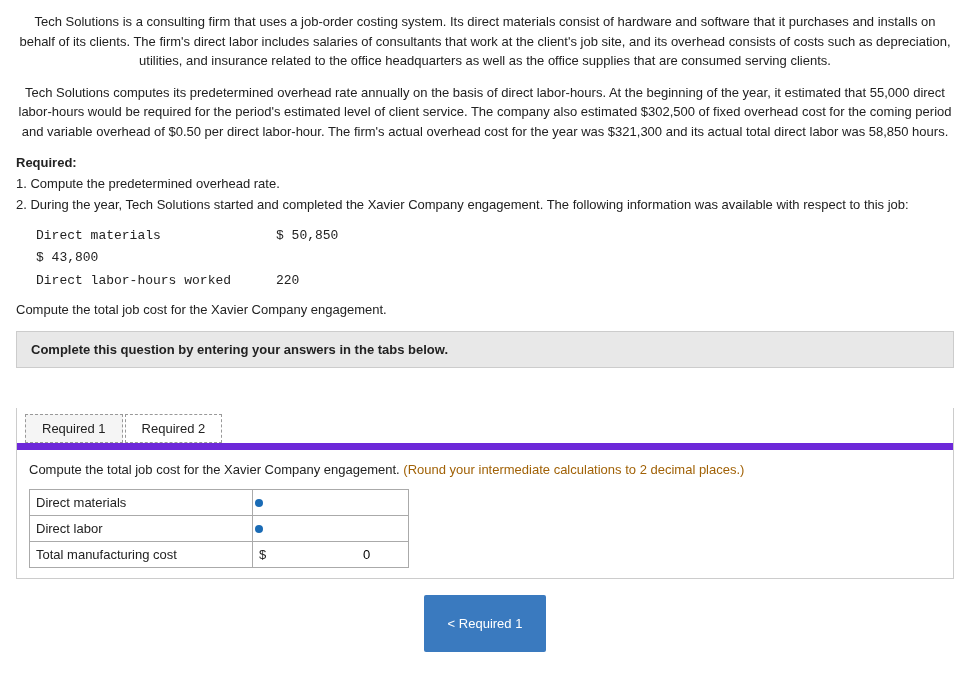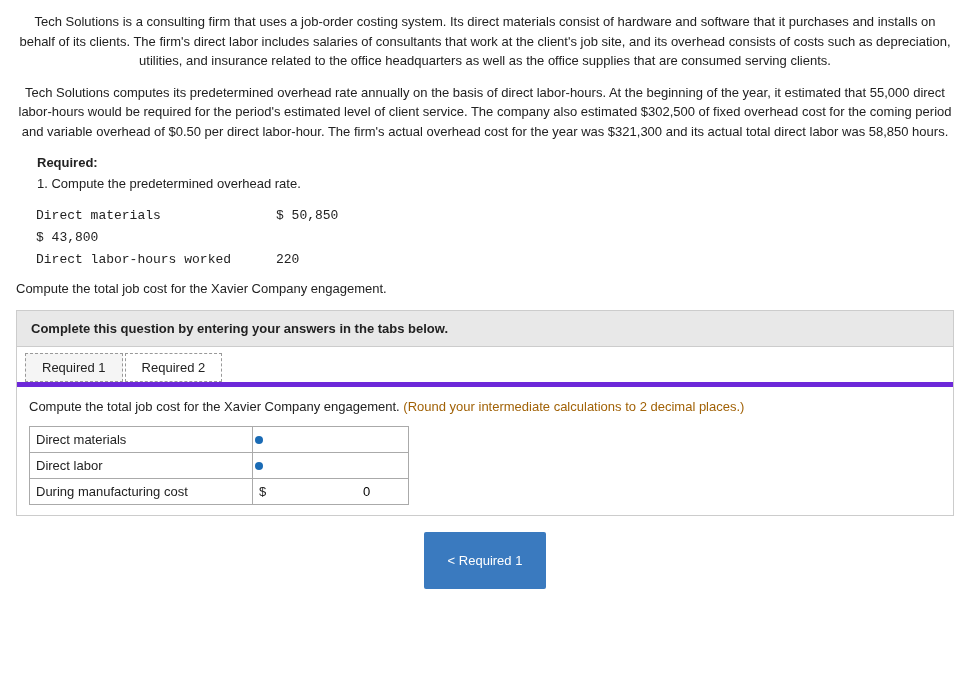--- a/index.html
+++ b/index.html
@@ -12,21 +12,20 @@
       min-height: 689px;
       padding: 12px 16px;
     }
     .intro-text {
       margin-bottom: 12px;
       line-height: 1.5;
       text-align: center;
     }
     .required-section {
       margin-bottom: 10px;
-      margin-left: 21px;
     }
     .required-section p {
       line-height: 1.6;
     }
     .required-section strong {
       font-weight: bold;
     }
     .job-data-table {
       margin: 10px 0 10px 20px;
       font-family: 'Courier New', monospace;
@@ -53,24 +52,25 @@
       font-weight: bold;
       font-size: 13px;
     }
     .tabs-container {
       border: 1px solid #ccc;
       border-top: none;
       background: #fff;
     }
     .tabs-header {
       display: flex;
-      border-bottom: 5px solid #6d28d9;
+      border-bottom: 7px solid #6d28d9;
       background: #fff;
       padding: 6px 8px 0 8px;
       gap: 0;
+      margin-top: 40px;
     }
     .tab {
       padding: 6px 16px;
       border: 1px solid #ccc;
       cursor: pointer;
       background: #f5f5f5;
       font-size: 13px;
       margin-right: 2px;
     }
     .tab.active {
@@ -179,20 +179,21 @@
 <div class="intro-text">
   <p>Tech Solutions is a consulting firm that uses a job-order costing system. Its direct materials consist of hardware and software that it purchases and installs on behalf of its clients. The firm's direct labor includes salaries of consultants that work at the client's job site, and its overhead consists of costs such as depreciation, utilities, and insurance related to the office headquarters as well as the office supplies that are consumed serving clients.</p>
 </div>
 <div class="intro-text">
   <p>Tech Solutions computes its predetermined overhead rate annually on the basis of direct labor-hours. At the beginning of the year, it estimated that 55,000 direct labor-hours would be required for the period's estimated level of client service. The company also estimated $302,500 of fixed overhead cost for the coming period and variable overhead of $0.50 per direct labor-hour. The firm's actual overhead cost for the year was $321,300 and its actual total direct labor was 58,850 hours.</p>
 </div>
 
 <div class="required-section">
   <p><strong>Required:</strong></p>
   <p>1. Compute the predetermined overhead rate.</p>
+  <p>2. During the year, Tech Solutions started and completed the Xavier Company engagement. The following information was available with respect to this job:</p>
 </div>
 
 <div class="job-data-table">
   <div class="row">
     <span class="label">Direct materials</span>
     <span>$ 50,850</span>
   </div>
   <div class="row">
     <span>$ 43,800</span>
   </div>
@@ -240,21 +241,21 @@
         <tr>
           <td>Direct labor</td>
           <td class="value-cell">
             <span class="blue-marker"></span>
             <input type="text" value="" style="">
           </td>
         </tr>
 
 
         <tr class="total-row">
-          <td>During manufacturing cost</td>
+          <td>Total manufacturing cost</td>
           <td>
             <div class="total-cell">
               <span class="dollar-sign">$</span>
               <input type="text" value="0" style="text-align: right; border: none; outline: none; width: 100px; font-size: 13px;">
             </div>
           </td>
         </tr>
       </tbody>
     </table>
   </div>

